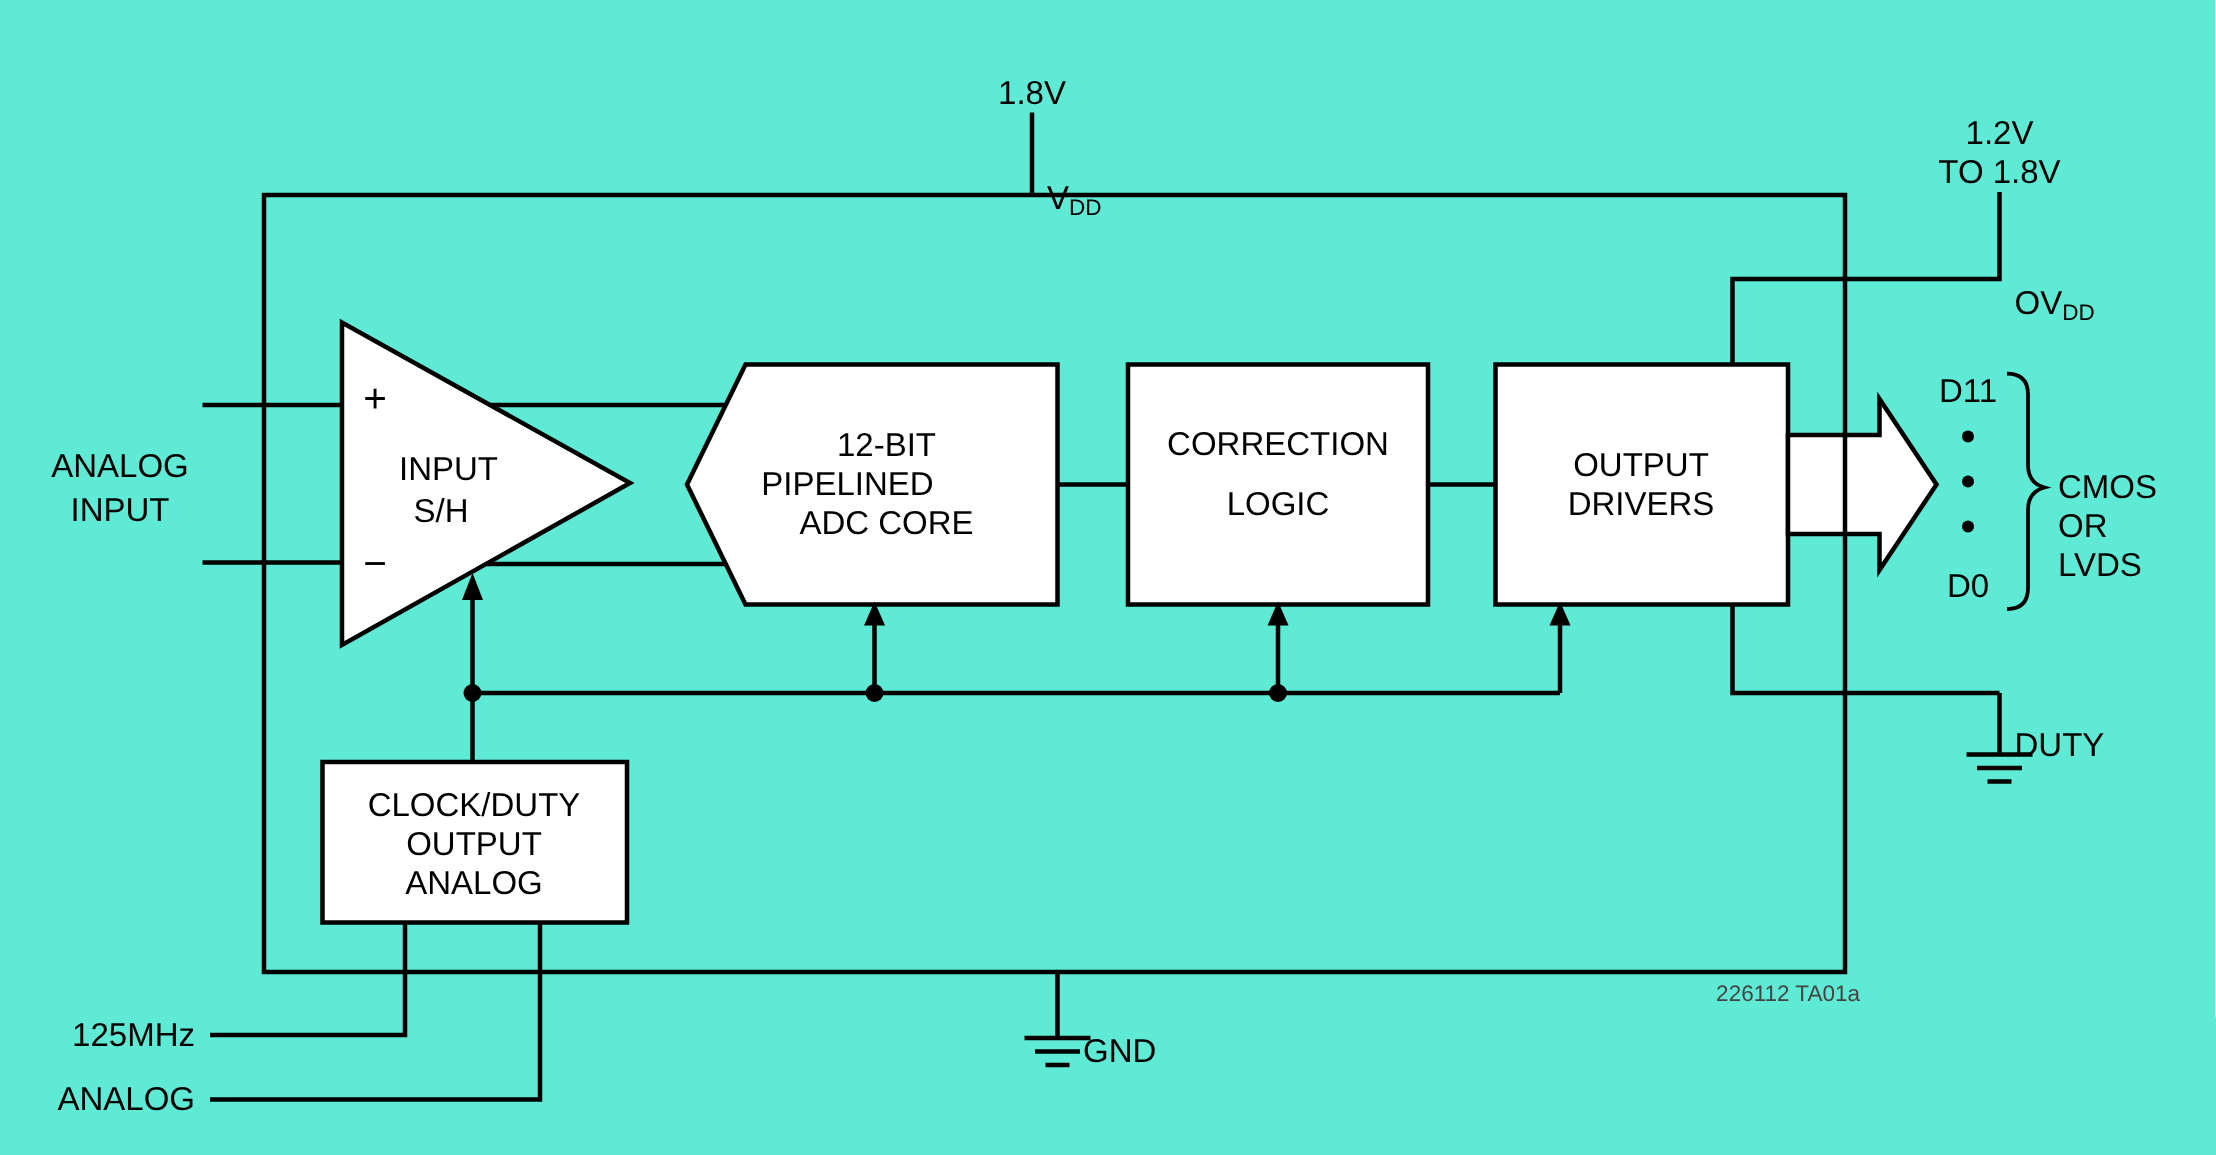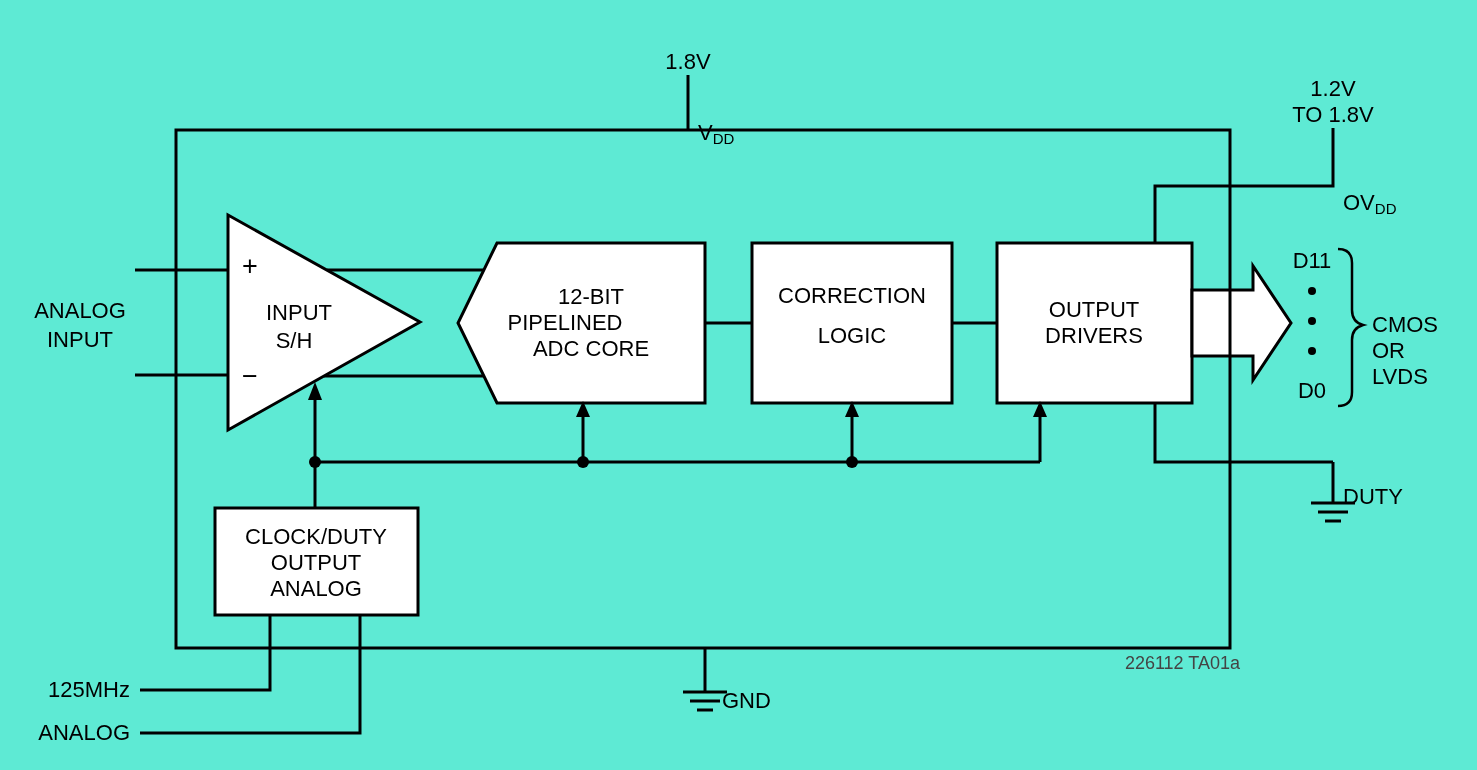--- a/index.html
+++ b/index.html
@@ -5,21 +5,21 @@
   html,body{margin:0;padding:0;background:#fff;}
   .stage{position:relative;width:1477px;height:770px;background:#5eead4;overflow:hidden;
          font-family:"Liberation Sans",sans-serif;color:#000;}
   .stage svg{position:absolute;left:0;top:0;}
   .lbl{position:absolute;font-size:22px;line-height:1;white-space:nowrap;}
   .c{transform:translate(-50%,-50%);}
   .l{transform:translate(0,-50%);margin-top:28px;}
   .r{transform:translate(-100%,-50%);}
   .sign{font-size:27px;}
   .sub{font-size:15px;vertical-align:-4px;letter-spacing:0;}
-  .figcode{font-size:18px;color:#444;text-align:center;}
+  .figcode{font-size:15px;color:#444;text-align:center;}
   .s{fill:none;stroke:#000;stroke-width:3;}
   .sf{fill:#fff;stroke:#000;stroke-width:3;}
   .f{fill:#000;stroke:none;}
   .thin{stroke-width:2.5;}
 </style>
 </head>
 <body>
 
 <div class="stage">
 

